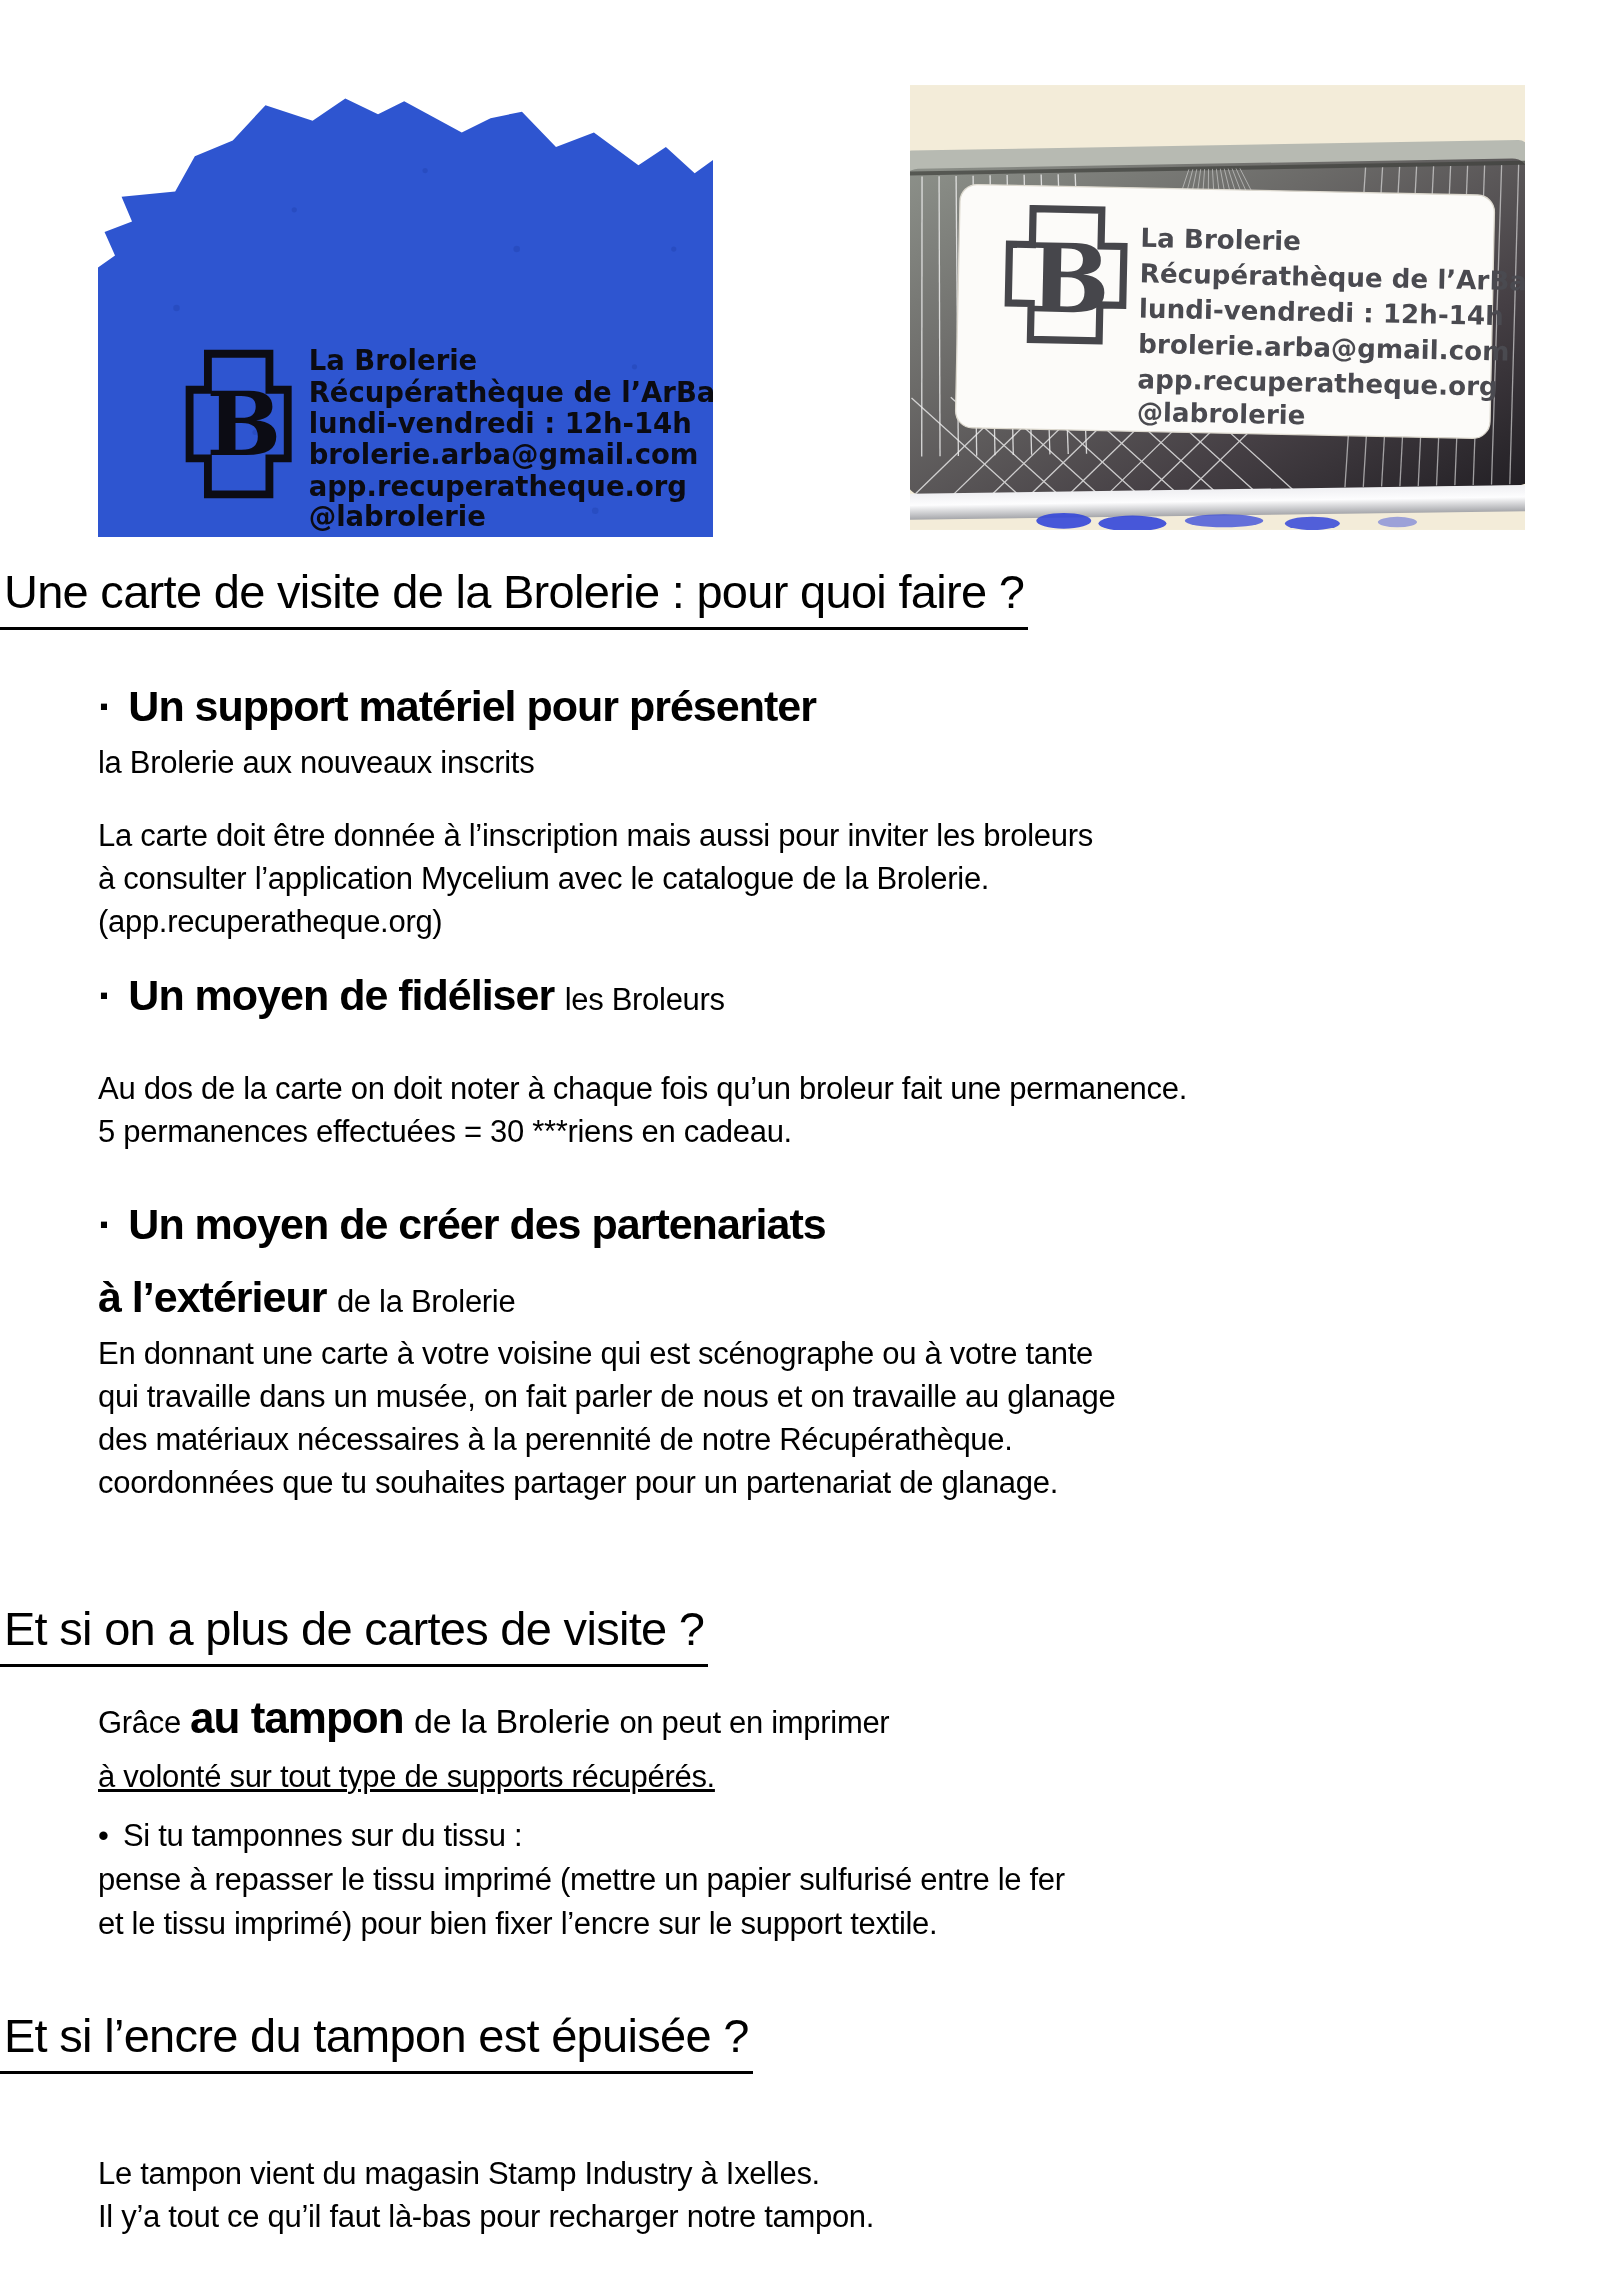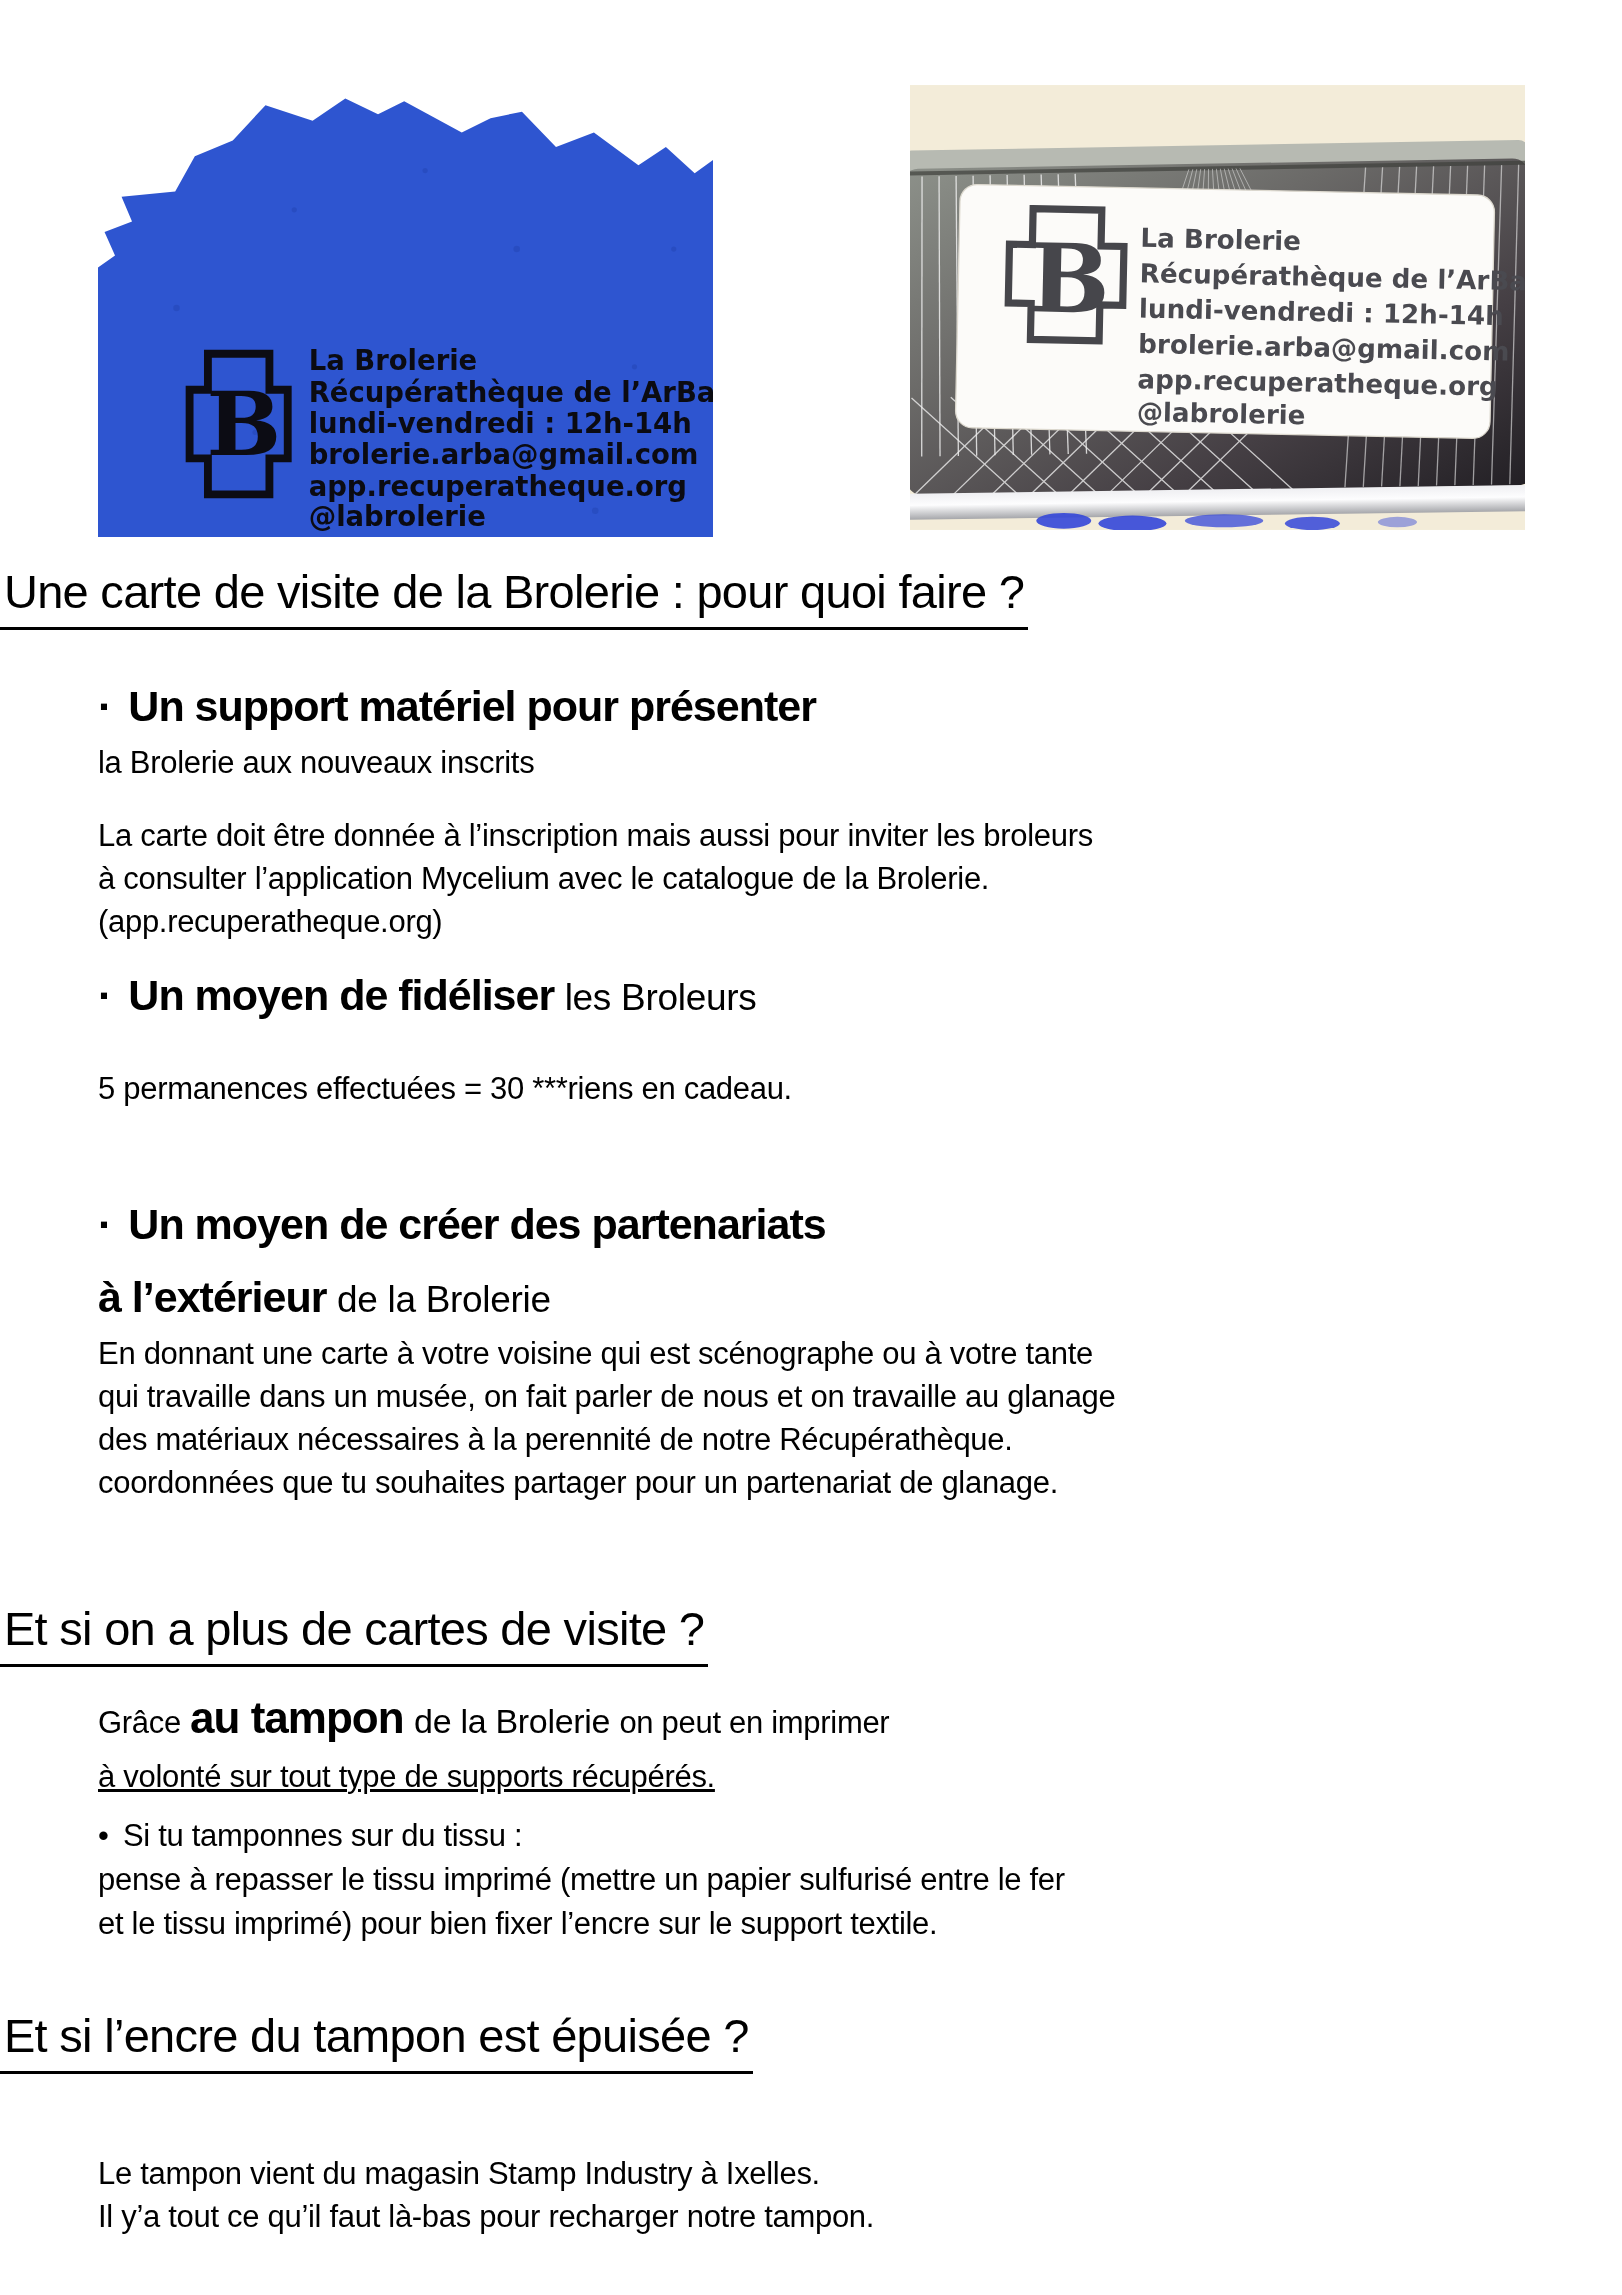--- a/index.html
+++ b/index.html
@@ -16,21 +16,21 @@
     display:inline-block; font-size:47px; letter-spacing:-0.7px;
     padding:0 3.9px 7.9px 3.9px; border-bottom:3.9px solid #000;
   }
   #title1 { top:564px; }
   #title2 { top:1601px; }
   #title3 { top:2008px; }
 
   .h { position:absolute; left:98px; font-weight:bold; font-size:43px;
        letter-spacing:-1px; white-space:nowrap; }
   .h .dot { margin-right:17px; }
-  .h .suffix { font-weight:normal; font-size:37px; margin-left:10.5px; letter-spacing:-0.3px; }
+  .h .suffix { font-weight:normal; font-size:31px; margin-left:10.5px; letter-spacing:-0.3px; }
   #h1 { top:682px; }
   #h1sub { position:absolute; left:98px; top:745px; font-size:31px; letter-spacing:-0.3px; }
   #h2 { top:971px; }
   #h3 { top:1188px; line-height:73px; }
 
   .p { position:absolute; left:98px; font-size:31px; line-height:43px;
        letter-spacing:-0.3px; white-space:nowrap; }
   #p1 { top:814px; }
   #p2 { top:1067px; }
   #p3 { top:1332px; }
@@ -207,20 +207,21 @@
   <div class="p" id="p1">
     <div>La carte doit être donnée à l’inscription mais aussi pour inviter les broleurs</div>
     <div>à consulter l’application Mycelium avec le catalogue de la Brolerie.</div>
     <div>(app.recuperatheque.org)</div>
   </div>
 
   <div class="h" id="h2">
     <span class="dot">·</span><span>Un moyen de fidéliser</span><span class="suffix">les Broleurs</span>
   </div>
   <div class="p" id="p2">
+    <div>Au dos de la carte on doit noter à chaque fois qu’un broleur fait une permanence.</div>
     <div>5 permanences effectuées = 30 ***riens en cadeau.</div>
   </div>
 
   <div class="h" id="h3">
     <div>
       <span class="dot">·</span><span>Un moyen de créer des partenariats</span>
     </div>
     <div>
       <span>à l’extérieur</span><span class="suffix">de la Brolerie</span>
     </div>

